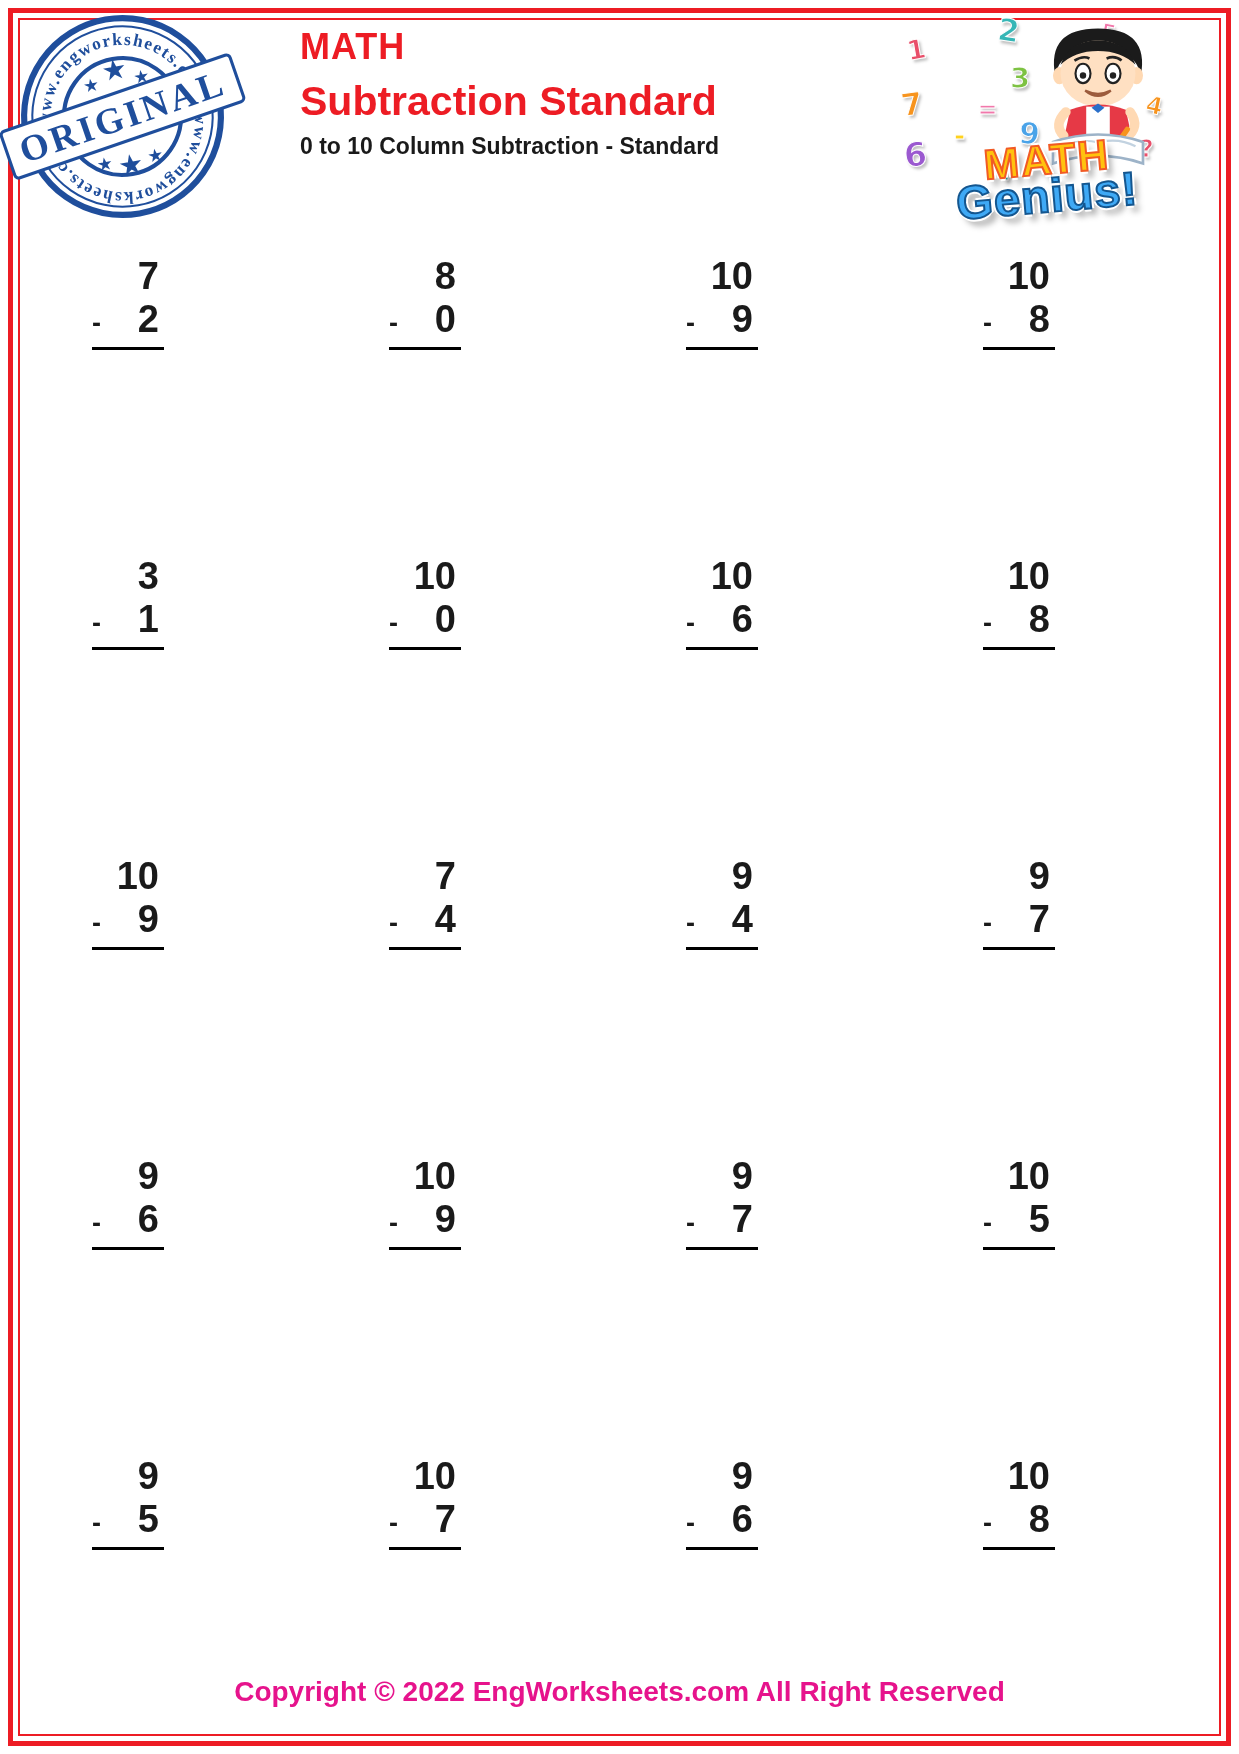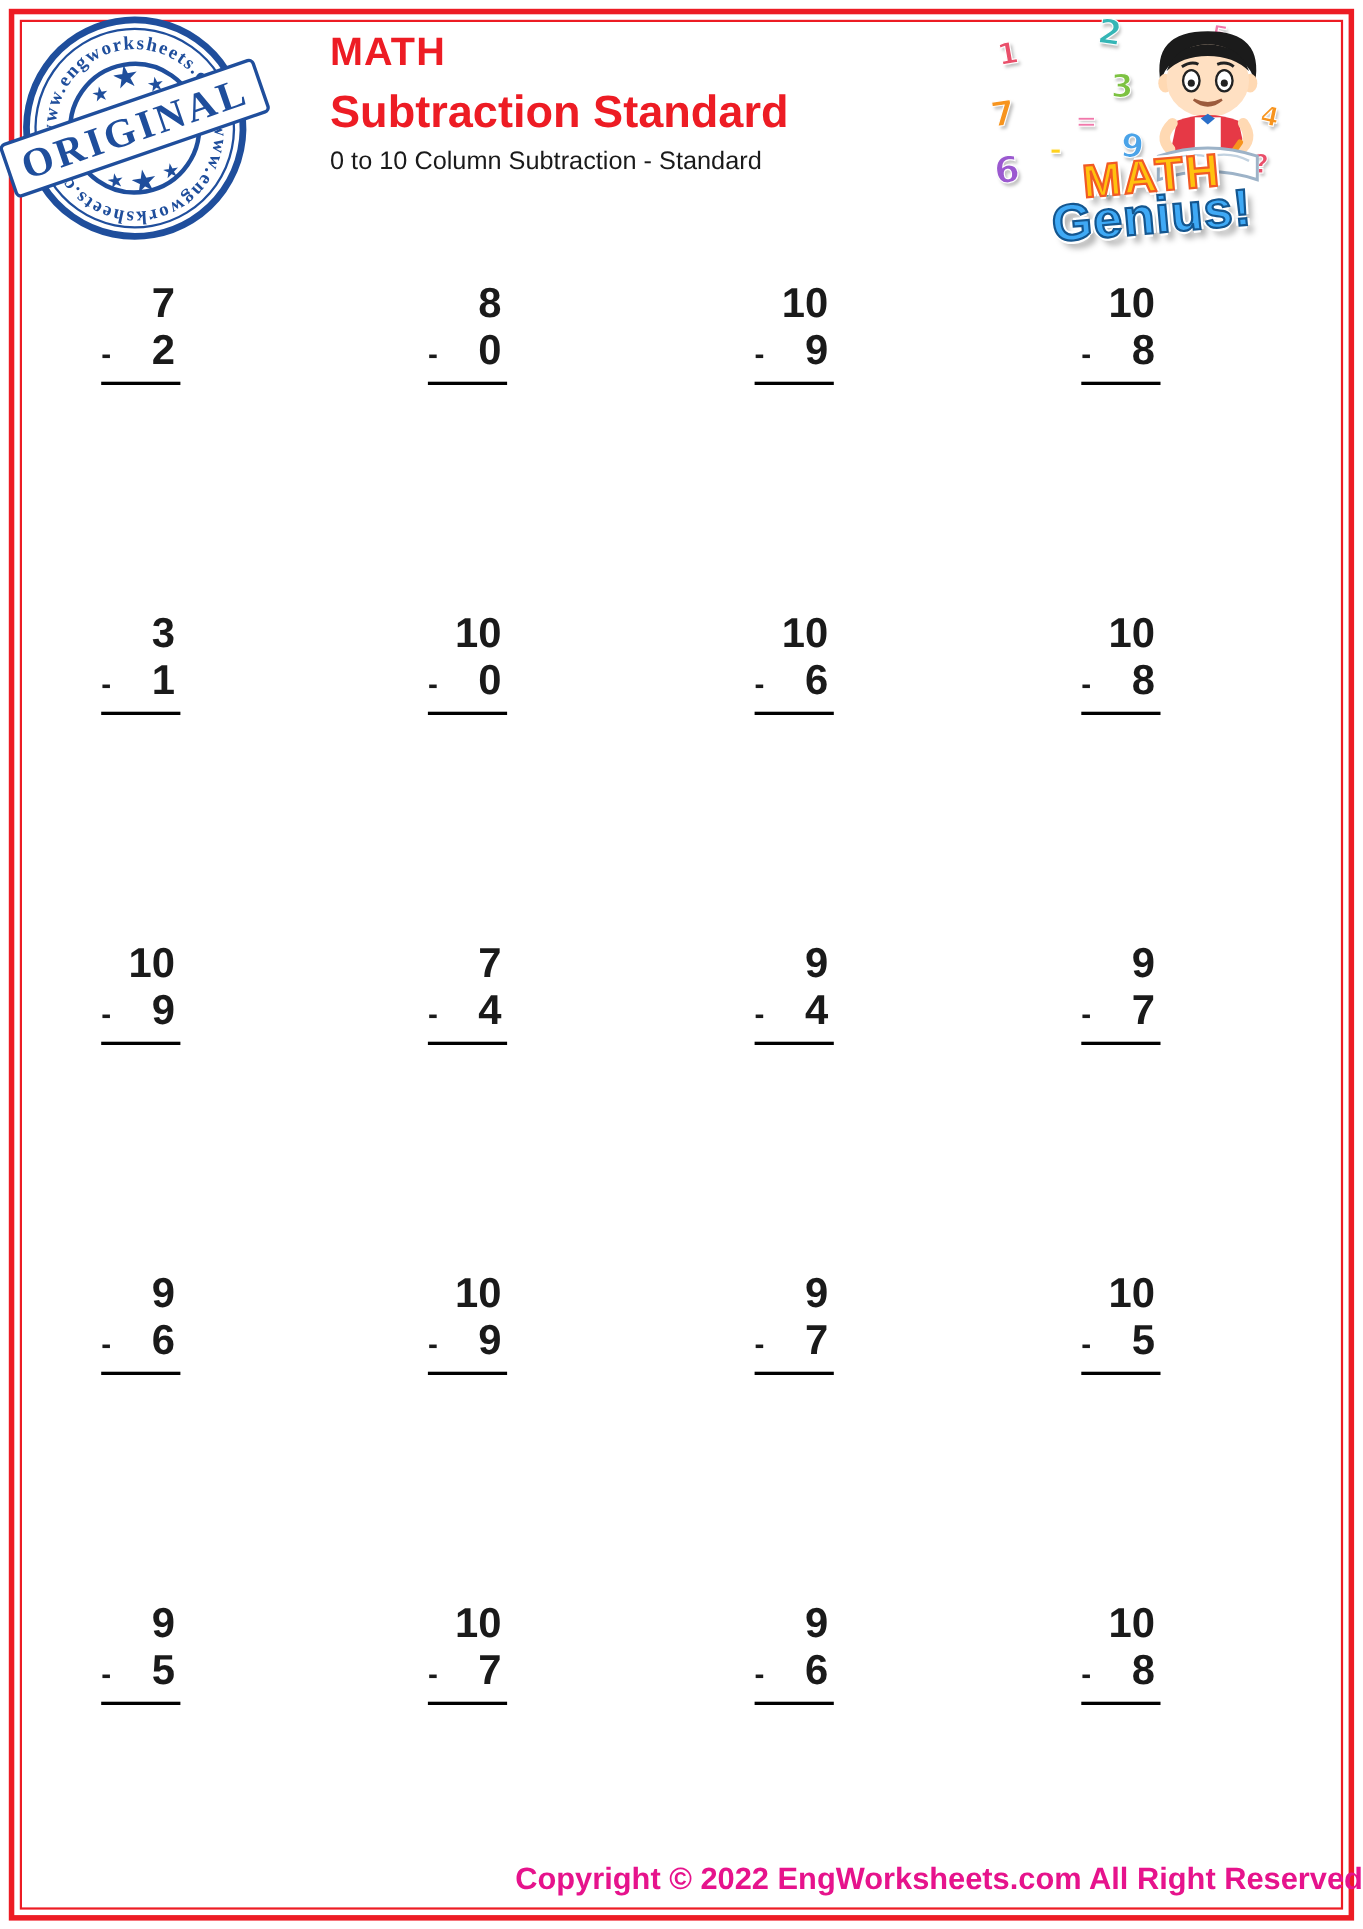--- a/index.html
+++ b/index.html
@@ -13,21 +13,21 @@
   .border-inner{position:absolute;inset:18px;border:2px solid var(--accent-red,#ed1c24);}
 
   
   .stamp{position:absolute;left:20px;top:14px;width:205px;height:205px;}
   .stamp svg{overflow:visible;}
 
   
   .header{position:absolute;left:300px;top:26px;}
   .header .subject{color:var(--accent-red,#ed1c24);font-size:36px;font-weight:bold;letter-spacing:1px;}
   .header .title{color:var(--accent-red,#ed1c24);font-size:41px;font-weight:bold;margin-top:10px;}
-  .header .subtitle{color:var(--ink,#1a1a1a);font-size:23px;font-weight:normal;margin-top:8px;}
+  .header .subtitle{color:var(--ink,#1a1a1a);font-size:23px;font-weight:bold;margin-top:8px;}
 
   
   .logo{position:absolute;right:58px;top:18px;width:295px;height:195px;}
   .scatter{position:absolute;inset:0;}
   .scatter span{position:absolute;font-weight:bold;-webkit-text-stroke:1px #ffffff;
     text-shadow:2px 3px 3px rgba(0,0,0,.25);font-family:"DejaVu Sans",sans-serif;}
   .scatter span:nth-child(1){left:7%;top:8%;font-size:27px;transform:rotate(-10deg);}
   .scatter span:nth-child(2){left:38%;top:-3%;font-size:31px;transform:rotate(8deg);}
   .scatter span:nth-child(3){left:42%;top:22%;font-size:29px;}
   .scatter span:nth-child(4){left:73%;top:1%;font-size:22px;transform:rotate(10deg);}
@@ -53,21 +53,21 @@
     display:grid;grid-template-columns:repeat(4,297px);grid-template-rows:repeat(5,300px);}
   .problem{width:72px;margin-left:52px;padding-top:20px;color:var(--ink,#1a1a1a);}
   .minuend{font-size:38px;font-weight:bold;line-height:1.12;text-align:right;padding-right:5px;}
   .sub-row{display:flex;align-items:baseline;justify-content:space-between;
     padding-right:5px;padding-bottom:7px;border-bottom:3px solid #000;}
   .minus{font-size:27px;font-weight:bold;}
   .subtrahend{font-size:38px;font-weight:bold;line-height:1.12;}
   .answer-line{height:38px;}
 
   
-  .footer{position:absolute;left:0;right:0;bottom:30px;text-align:right;
+  .footer{position:absolute;left:0;right:0;bottom:46px;text-align:center;
     color:var(--footer-pink,#e6138c);font-size:28px;font-weight:bold;}
 </style>
 </head>
 <body style="--accent-red: #ed1c24; --stamp-blue: #1f4e9c; --footer-pink: #e6138c; --ink: #1a1a1a; --math-yellow: #ffc20e; --math-outline: #f15a24; --genius-blue: #3fa9f5; --genius-outline: #14568f;">
 
 <div class="border-outer"></div>
 <div class="border-inner"></div>
 
 <div class="stamp">
   <svg width="205" height="205" viewBox="0 0 200 200">

